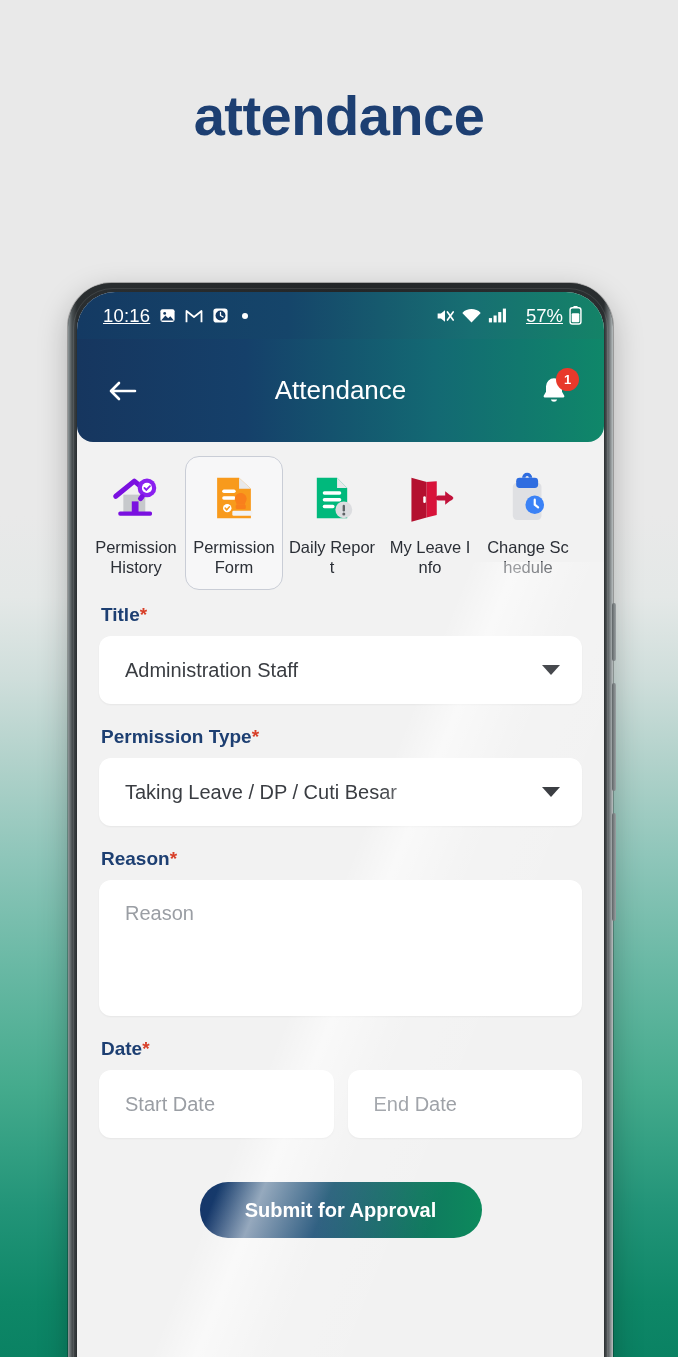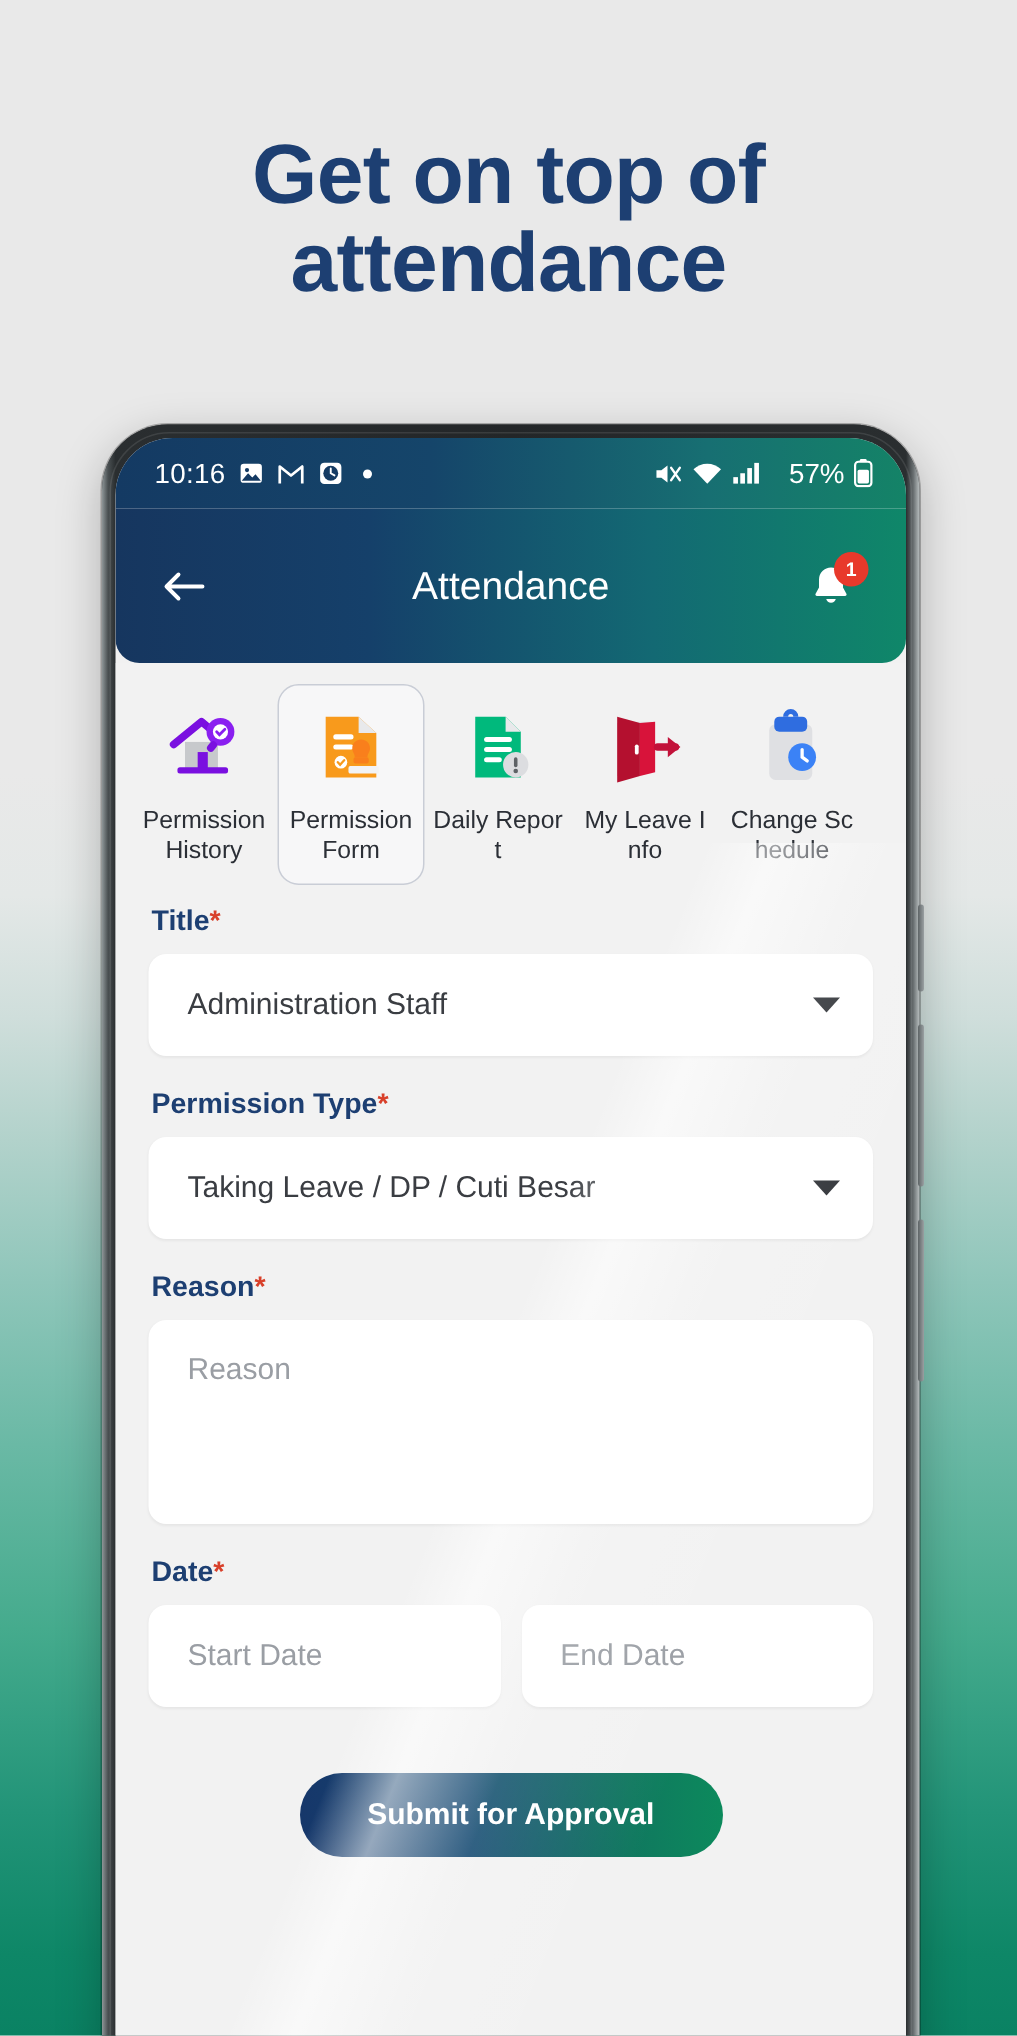--- a/index.html
+++ b/index.html
@@ -91,20 +91,21 @@
   
   .statusbar {
     height: 47px;
     background: linear-gradient(to right, #143a63 0%, #15456a 40%, #176f72 75%, #148367 100%);
     display: flex;
     align-items: center;
     padding: 0 22px 0 26px;
     color: #ffffff;
     font-size: 18px;
     flex: 0 0 auto;
+    text-decoration: underline;
   }
   .sb-left { display: flex; align-items: center; gap: 9px; }
   .sb-time { font-size: 18.5px; letter-spacing: 0.2px; }
   .sb-right { margin-left: auto; display: flex; align-items: center; gap: 6px; }
   .sb-icon { display: inline-flex; align-items: center; }
   .sb-dot { width: 6px; height: 6px; border-radius: 50%; background: #fff; display:inline-block; margin-left: 4px; }
   .sb-pct { font-size: 18.5px; margin-left: 13px; }
 
   
   .appbar {
@@ -262,21 +263,20 @@
     font-size: 20px;
     font-weight: bold;
     cursor: pointer;
     font-family: "Liberation Sans", sans-serif;
   }
 </style>
 </head>
 <body>
 
 <div class="headline">
-  <div>Get on top of</div>
   <div>attendance</div>
 </div>
 
 <div class="phone">
   <div class="side-btn b1"></div>
   <div class="side-btn b2"></div>
   <div class="side-btn b3"></div>
 
   <div class="screen">
 

